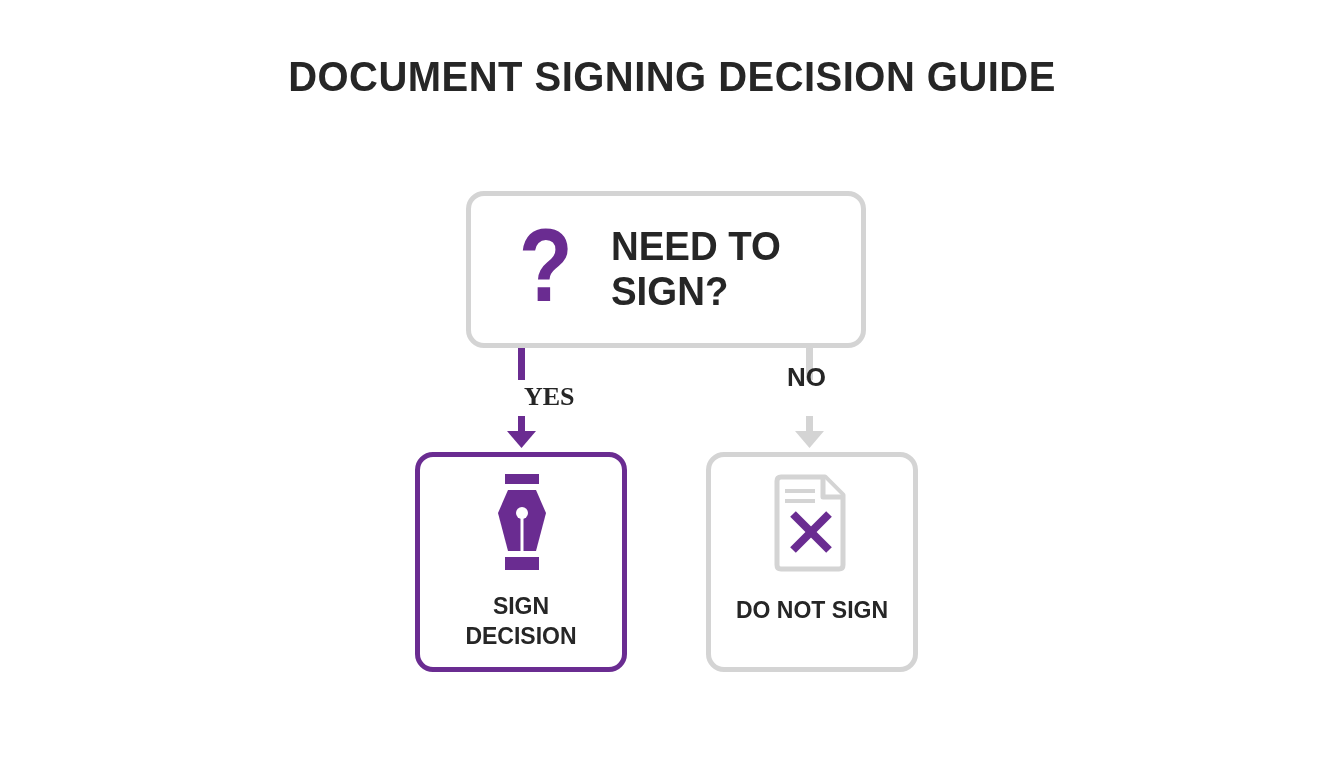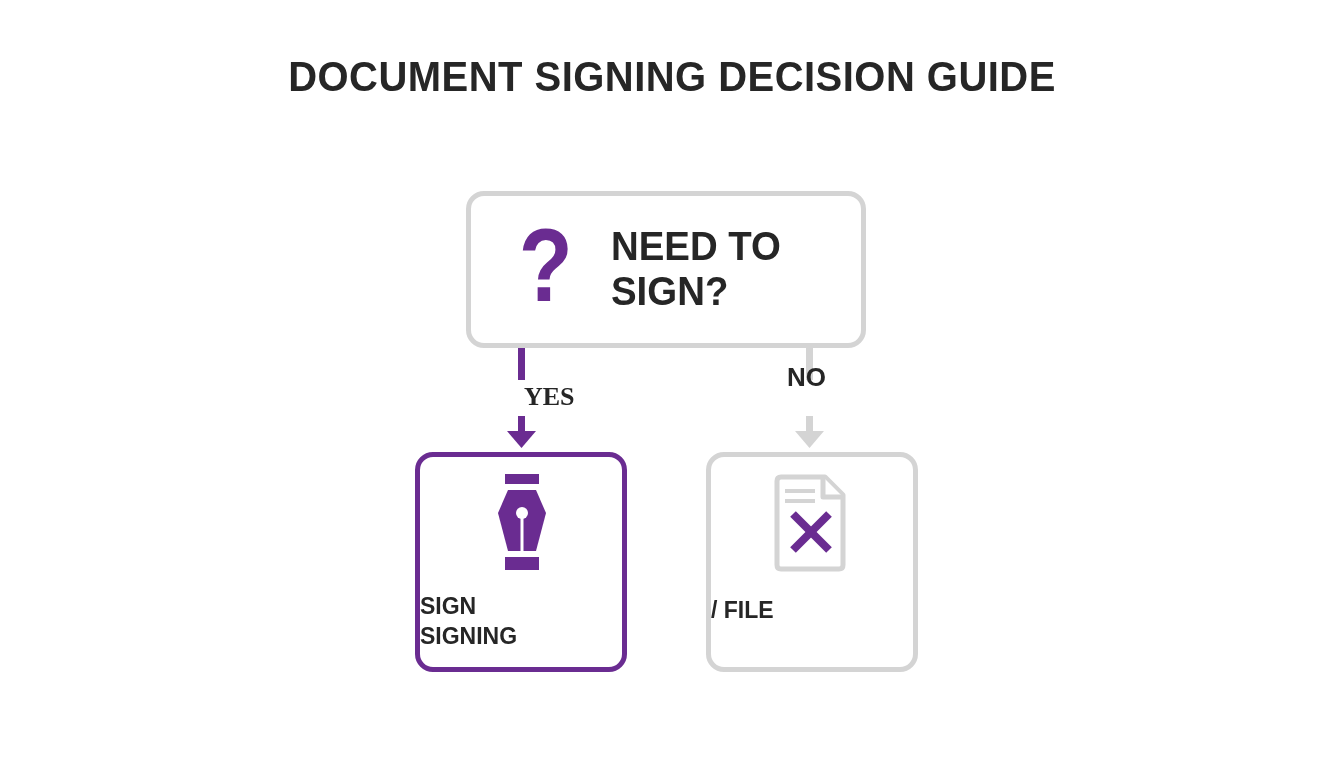--- a/index.html
+++ b/index.html
@@ -20,21 +20,21 @@
     position: absolute; left: 514px; top: 213px; font-size: 104px; font-weight: bold; color: #6a2c91;
     line-height: 1; transform: scaleX(0.85);
   }
   .q-text {
     position: absolute; left: 611px; top: 224px; font-size: 40px; font-weight: bold; line-height: 45px;
     color: #262626; transform: scaleX(0.96); transform-origin: left top;
   }
   .yes-box { left: 415px; top: 452px; width: 212px; height: 220px; border: 5px solid #6a2c91; }
   .no-box { left: 706px; top: 452px; width: 212px; height: 220px; border: 5px solid #d4d4d4; }
   .lbl {
-    position: absolute; font-size: 23px; font-weight: bold; line-height: 30px; color: #262626;
+    position: absolute; font-size: 23px; font-weight: bold; text-align: center; line-height: 30px; color: #262626;
   }
   .branch-label { position: absolute; font-size: 26px; font-weight: bold; color: #262626; }
   svg { position: absolute; overflow: visible; }
 </style>
 </head>
 <body>
 
 <div class="title">DOCUMENT SIGNING DECISION GUIDE</div>
 
 <div class="box q-box"></div>
@@ -61,27 +61,27 @@
 <div class="box yes-box"></div>
 <svg width="60" height="100" style="left:492px; top:472px;">
   <rect x="13" y="2" width="34" height="10" fill="#6a2c91"></rect>
   <polygon points="16,18 44,18 54,41 44,79 16,79 6,41" fill="#6a2c91"></polygon>
   <circle cx="30" cy="41" r="6" fill="#ffffff"></circle>
   <rect x="28.5" y="44" width="3" height="35" fill="#ffffff"></rect>
   <rect x="13" y="85" width="34" height="13" fill="#6a2c91"></rect>
 </svg>
 <div class="lbl" style="left:420px; top:591px; width:202px;">
   <div>SIGN</div>
-  <div>SIGNING</div>
+  <div>DECISION</div>
 </div>
 
 <div class="box no-box"></div>
 <svg width="80" height="100" style="left:775px; top:473px;">
   <path d="M6,4 H50 L68,22 V92 Q68,96 64,96 H6 Q2,96 2,92 V8 Q2,4 6,4 Z" fill="#ffffff" stroke="#d4d4d4" stroke-width="5" stroke-linejoin="round"></path>
   <path d="M48,4 V24 H68" fill="#ffffff" stroke="#d4d4d4" stroke-width="5" stroke-linejoin="round"></path>
   <rect x="10" y="16" width="30" height="4" fill="#d4d4d4"></rect>
   <rect x="10" y="26" width="30" height="4" fill="#d4d4d4"></rect>
   <line x1="18" y1="41" x2="54" y2="77" stroke="#6a2c91" stroke-width="8"></line>
   <line x1="54" y1="41" x2="18" y2="77" stroke="#6a2c91" stroke-width="8"></line>
 </svg>
 <div class="lbl" style="left:711px; top:595px; width:202px;">
-  <div>/ FILE</div>
+  <div>DO NOT SIGN</div>
 </div>
 
 </body></html>

